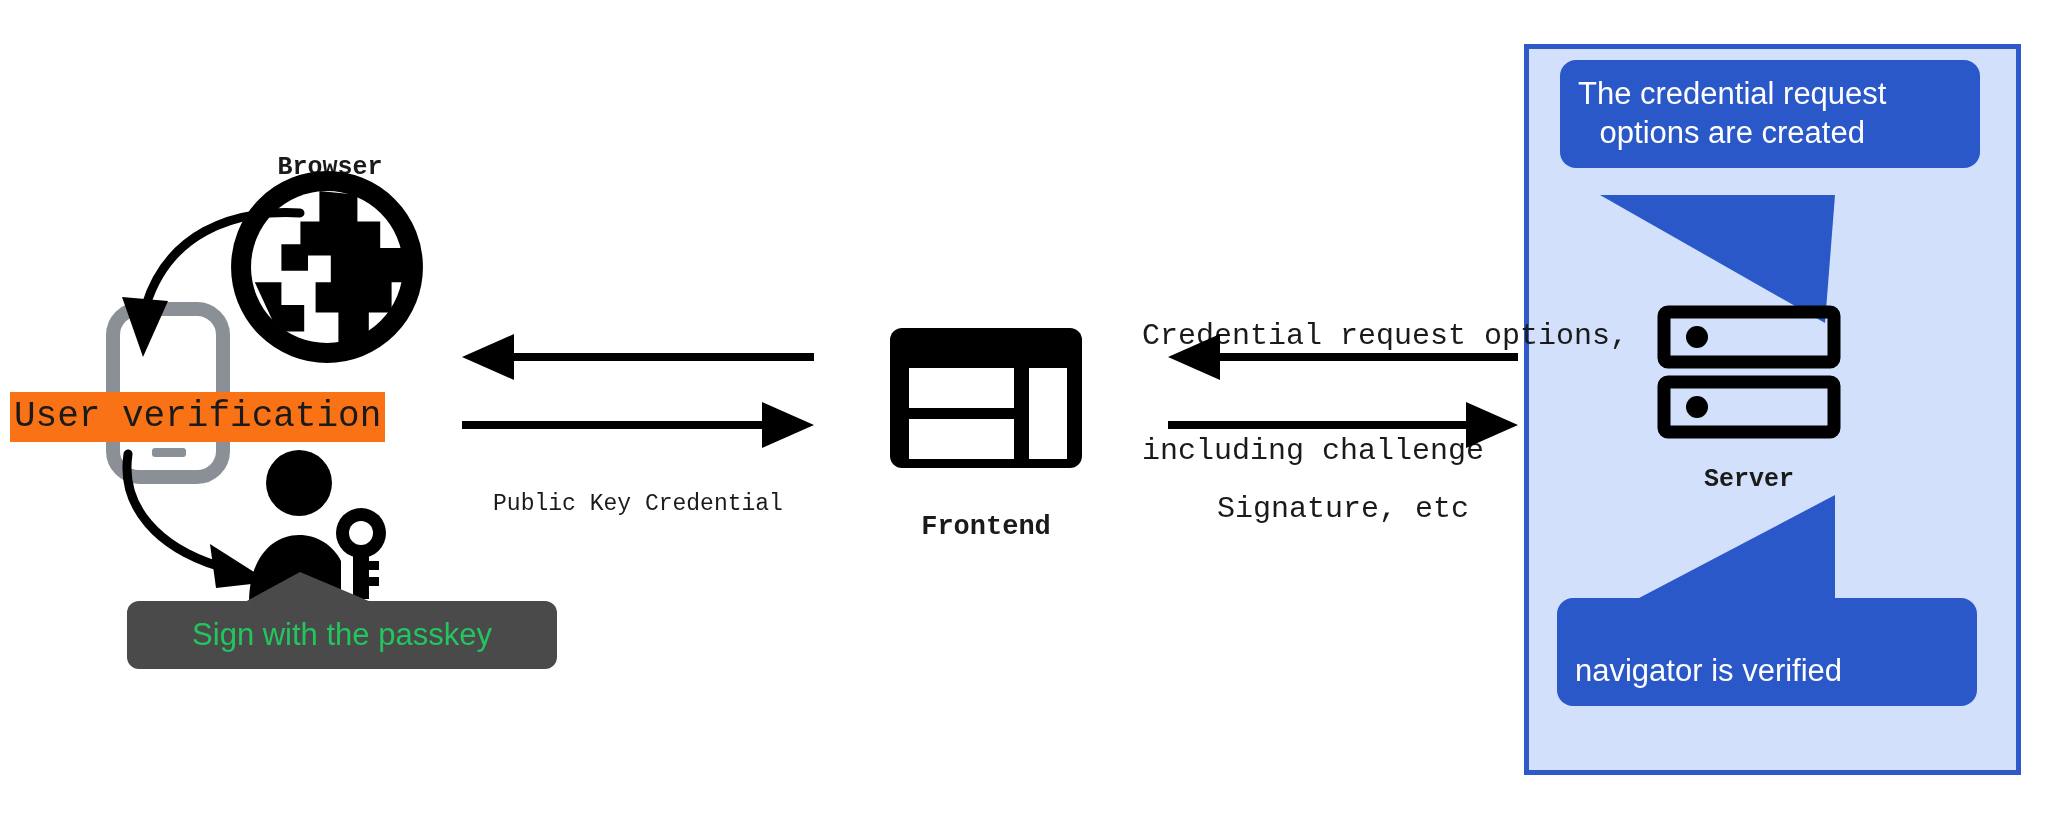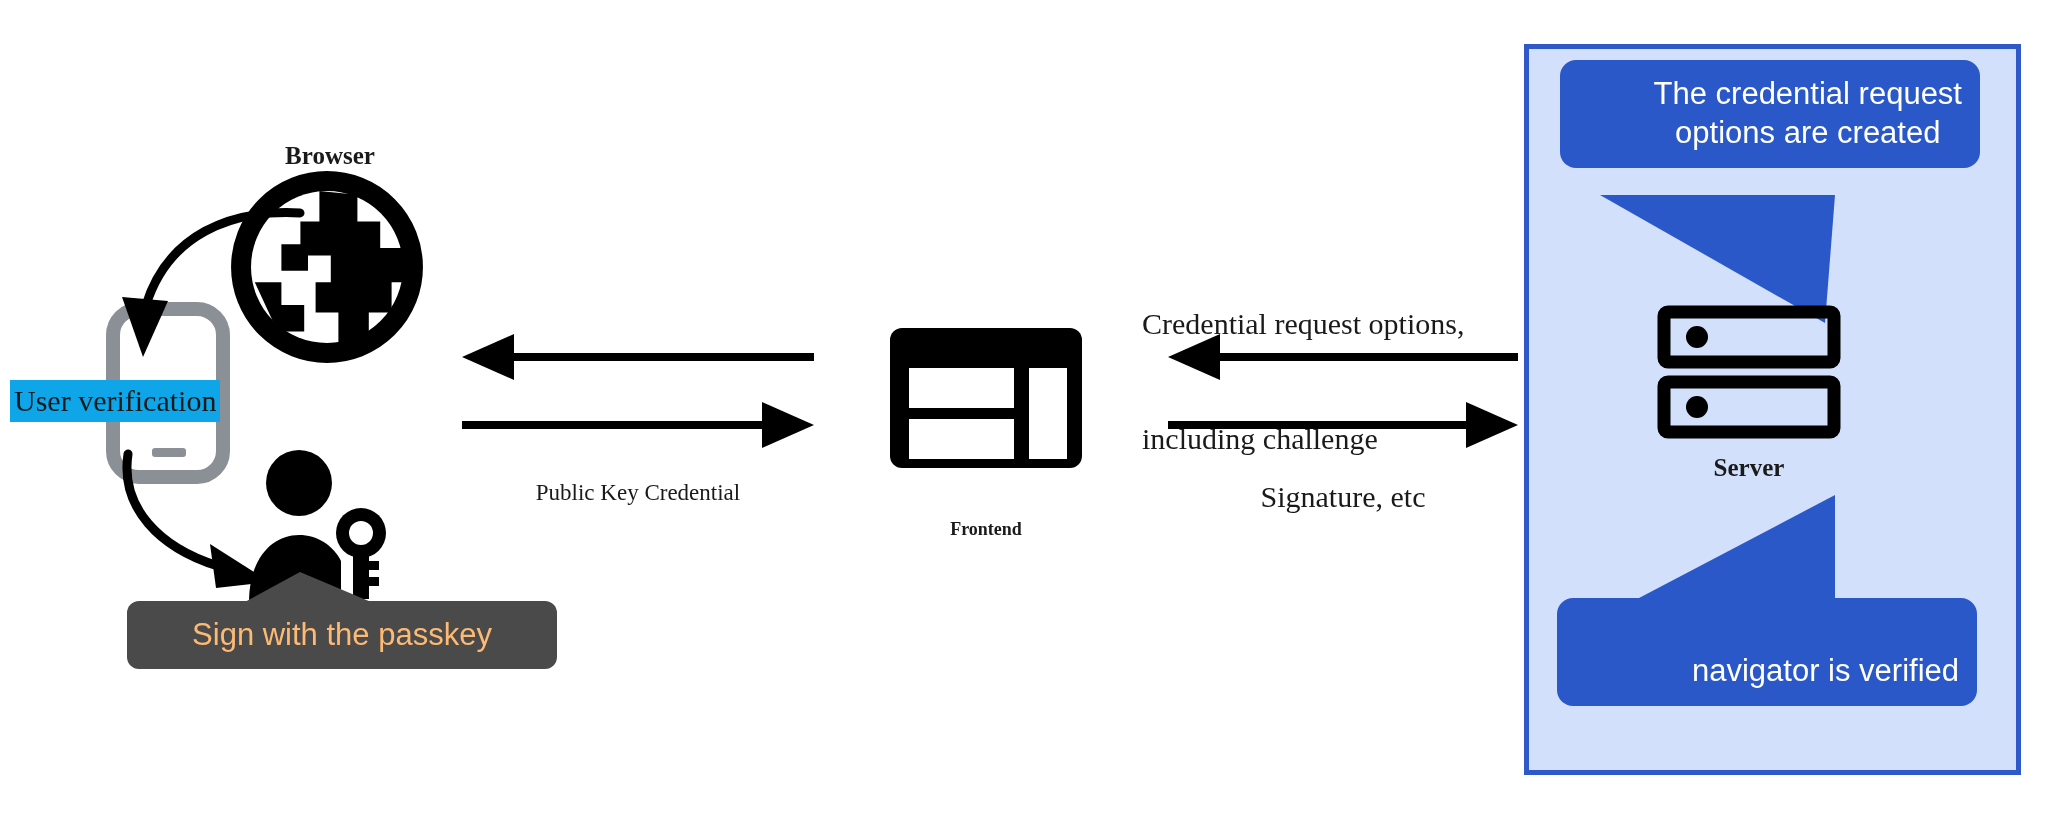--- a/index.html
+++ b/index.html
@@ -13,23 +13,24 @@
   #canvas {
     position: relative;
     width: 2046px;
     height: 818px;
     background: #ffffff;
     overflow: hidden;
   }
   .abs { position: absolute; }
   .lbl {
     color: #1a1a1a;
-    font-family: Liberation Serif, serif;
+    font-family: Liberation Mono, monospace;
     white-space: pre;
     line-height: 1.28;
+    margin-top: 12px;
   }
   .lbl-bold { font-weight: 700; }
   .mono {
     font-family: "Liberation Mono", "DejaVu Sans Mono", monospace;
     color: #111111;
     white-space: pre;
   }
 
   
   #server-panel {
@@ -45,30 +46,30 @@
   
   .bubble {
     background: #2a58c8;
     border-radius: 16px;
     color: #ffffff;
     font-size: 31px;
     line-height: 1.25;
     text-align: center;
     display: flex;
     align-items: center;
-    justify-content: flex-end;
+    justify-content: flex-start;
     box-sizing: border-box;
     padding: 10px 18px;
   }
 
   
   #passkey-tooltip {
     background: #4a4a4a;
     border-radius: 12px;
-    color: #fdba74;
+    color: #22c55e;
     font-size: 31px;
     display: flex;
     align-items: center;
     justify-content: center;
     box-sizing: border-box;
     padding: 8px 22px;
   }
 
   svg { display: block; overflow: visible; }
 </style>
@@ -126,21 +127,21 @@
   </svg>
 
   <div class="abs lbl" style="left:1168px; top:478px; width:350px; text-align:center; font-size:30px;">Signature, etc</div>
 
   <svg class="abs" style="left:890px; top:328px; width:192px; height:140px;" viewBox="0 0 192 140">
     <rect x="0" y="0" width="192" height="140" rx="12" fill="#000000"></rect>
     <rect x="19" y="40" width="105" height="40" fill="#ffffff"></rect>
     <rect x="19" y="91" width="105" height="40" fill="#ffffff"></rect>
     <rect x="139" y="40" width="38" height="91" fill="#ffffff"></rect>
   </svg>
-  <div class="abs lbl lbl-bold" style="left:890px; top:518px; width:192px; text-align:center; font-size:18px;">Frontend</div>
+  <div class="abs lbl lbl-bold" style="left:890px; top:498px; width:192px; text-align:center; font-size:27px;">Frontend</div>
 
 
   <svg class="abs" style="left:462px; top:340px; width:352px; height:34px;" viewBox="0 0 352 34">
     <line x1="48" y1="17" x2="352" y2="17" stroke="#000000" stroke-width="8"></line>
     <polygon points="0,17 52,-6 52,40" fill="#000000"></polygon>
   </svg>
 
   <svg class="abs" style="left:462px; top:408px; width:352px; height:34px;" viewBox="0 0 352 34">
     <line x1="0" y1="17" x2="304" y2="17" stroke="#000000" stroke-width="8"></line>
     <polygon points="352,17 300,-6 300,40" fill="#000000"></polygon>
@@ -164,21 +165,21 @@
   <svg class="abs" style="left:106px; top:302px; width:124px; height:182px;" viewBox="0 0 124 182">
     <rect x="7" y="7" width="110" height="168" rx="26" fill="none" stroke="#8b9096" stroke-width="14"></rect>
     <rect x="46" y="146" width="34" height="9" rx="3" fill="#8b9096"></rect>
   </svg>
 
   <svg class="abs" style="left:100px; top:205px; width:220px; height:160px;" viewBox="0 0 220 160">
     <path d="M200 8 C 130 4, 68 30, 46 100" fill="none" stroke="#000000" stroke-width="9" stroke-linecap="round"></path>
     <polygon points="43,152 22,92 68,96" fill="#000000"></polygon>
   </svg>
 
-  <div class="abs lbl" style="left:10px; top:380px; font-size:30px; background:#0ea5e9; padding:2px 4px;">User verification</div>
+  <div class="abs lbl" style="left:10px; top:380px; font-size:36px; background:#f97316; padding:2px 4px;">User verification</div>
 
   <svg class="abs" style="left:110px; top:448px; width:180px; height:145px;" viewBox="0 0 180 145">
     <path d="M18 6 C 10 60, 50 100, 108 118" fill="none" stroke="#000000" stroke-width="9" stroke-linecap="round"></path>
     <polygon points="160,134 100,96 106,140" fill="#000000"></polygon>
   </svg>
 
   <svg class="abs" style="left:243px; top:443px; width:150px; height:160px;" viewBox="0 0 150 160">
     <circle cx="56" cy="40" r="33" fill="#000000"></circle>
     <path d="M6 160 C 6 114, 30 92, 56 92 C 74 92, 90 102, 98 118 L 98 160 Z" fill="#000000"></path>
     <circle cx="118" cy="90" r="25" fill="#000000"></circle>

